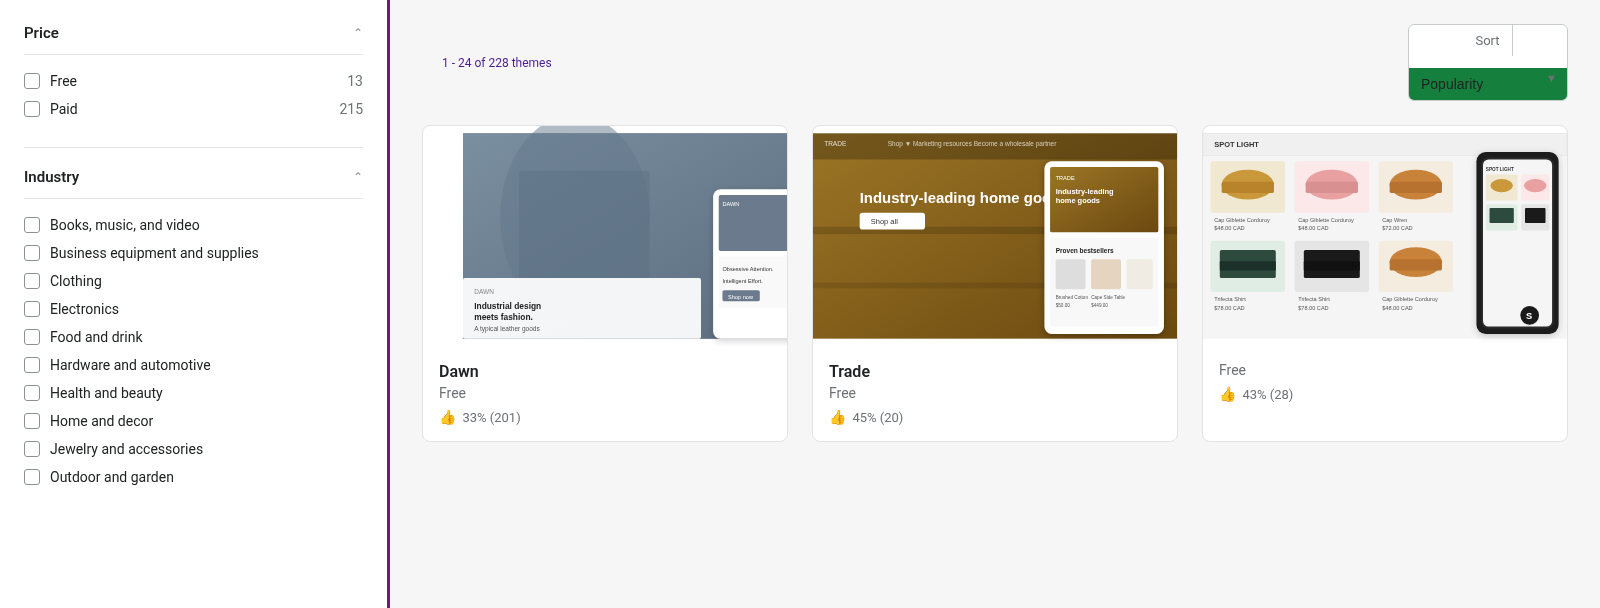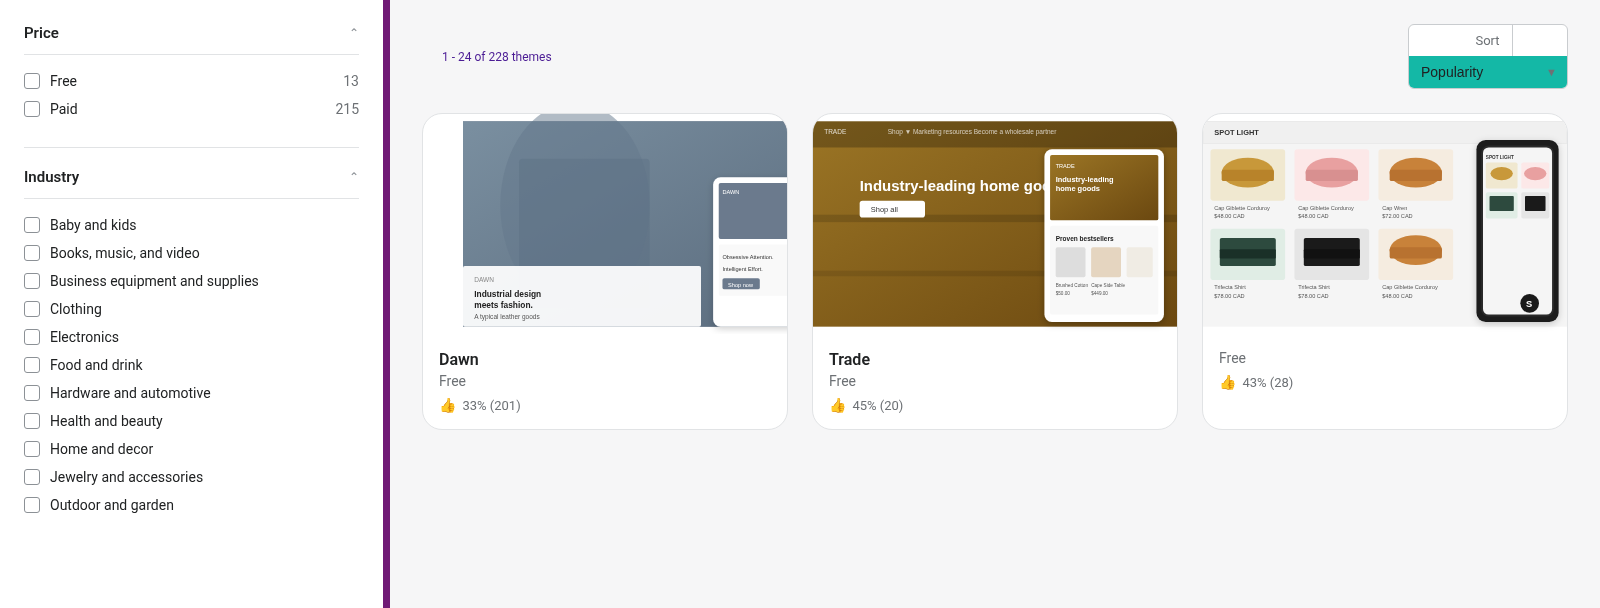--- a/index.html
+++ b/index.html
@@ -1,21 +1,21 @@
 <!DOCTYPE html>
 <html><head>
   <meta charset="utf-8">
   <style>
     * { box-sizing: border-box; margin: 0; padding: 0; }
     body { font-family: -apple-system, BlinkMacSystemFont, 'Segoe UI', Roboto, sans-serif; background: #f6f6f7; color: #202223; font-size: 14px; }
 
     .page-wrapper { display: flex; min-height: 608px; background: #f6f6f7; }
 
     
-    .sidebar { width: 390px; min-width: 390px; background: #fff; padding: 24px 24px; border-right: 7px solid #701a75; overflow-y: auto; }
+    .sidebar { width: 390px; min-width: 390px; background: #fff; padding: 24px 24px; border-right: 3px solid #701a75; overflow-y: auto; }
 
     .filter-section { margin-bottom: 24px; }
     .filter-header { display: flex; justify-content: space-between; align-items: center; padding-bottom: 12px; border-bottom: 1px solid #e1e3e5; margin-bottom: 12px; }
     .filter-title { font-size: 15px; font-weight: 600; color: #202223; }
     .chevron-icon { color: #8c9196; font-size: 12px; cursor: pointer; }
 
     .checkbox-item { display: flex; align-items: center; justify-content: space-between; padding: 6px 0; cursor: pointer; }
     .checkbox-left { display: flex; align-items: center; gap: 10px; }
     .checkbox-input { width: 16px; height: 16px; border: 1.5px solid #8c9196; border-radius: 3px; background: #fff; cursor: pointer; flex-shrink: 0; appearance: none; -webkit-appearance: none; }
     .checkbox-input:checked { background: #2c6ecb; border-color: #2c6ecb; }
@@ -24,28 +24,28 @@
 
     
     .main-content { flex: 1; padding: 24px 32px; overflow-y: auto; }
 
     .top-bar { display: flex; justify-content: space-between; align-items: center; margin-bottom: 24px; }
     .results-text { font-size: 12px; color: #4c1d95; margin-left: 20px; }
 
     .sort-wrapper { display: flex; align-items: center; gap: 0; }
     .sort-select-container { display: flex; align-items: center; border: 1px solid #c9cccf; border-radius: 6px; background: #fff; overflow: hidden; flex-direction: column; }
     .sort-label-part { padding: 8px 12px; font-size: 13px; color: #6d7175; border-right: 1px solid #c9cccf; background: #fff; }
-    .sort-select { padding: 8px 32px 8px 12px; font-size: 14px; color: #202223; border: none; background: #14b8a6; cursor: pointer; appearance: none; -webkit-appearance: none; outline: none; }
+    .sort-select { padding: 8px 32px 8px 12px; font-size: 14px; color: #202223; border: none; background: #15803d; cursor: pointer; appearance: none; -webkit-appearance: none; outline: none; margin-top: 12px; }
     .sort-select-wrapper { position: relative; }
     .sort-chevron { position: absolute; right: 10px; top: 50%; transform: translateY(-50%); pointer-events: none; font-size: 11px; color: #6d7175; }
 
     
     .themes-grid { display: grid; grid-template-columns: repeat(3, 1fr); gap: 24px; }
 
-    .theme-card { background: #fff; border-radius: 20px; overflow: hidden; border: 1px solid #e1e3e5; cursor: pointer; }
+    .theme-card { background: #fff; border-radius: 8px; overflow: hidden; border: 1px solid #e1e3e5; cursor: pointer; }
 
     .theme-info { padding: 16px; }
     .theme-name { font-size: 16px; font-weight: 600; color: #202223; margin-bottom: 4px; }
     .theme-price { font-size: 14px; color: #6d7175; margin-bottom: 8px; }
     .theme-rating { display: flex; align-items: center; gap: 6px; font-size: 13px; color: #6d7175; }
     .thumb-icon { font-size: 14px; }
 
     
     .theme-img-dawn { width: 100%; height: 220px; overflow: hidden; position: relative; margin-left: 40px; }
     .theme-img-trade { width: 100%; height: 220px; overflow: hidden; position: relative; }
@@ -82,26 +82,20 @@
     </div>
 
     <div style="height:1px; background:#e1e3e5; margin-bottom:20px;"></div>
 
     <div class="filter-section">
       <div class="filter-header">
         <span class="filter-title">Industry</span>
         <span class="chevron-icon">⌃</span>
       </div>
       <div id="industry-options">
-          <div class="checkbox-item">
-      <div class="checkbox-left">
-        <input type="checkbox" class="checkbox-input" style="">
-        <span class="checkbox-label">Baby and kids</span>
-      </div>
-    </div>
           <div class="checkbox-item">
       <div class="checkbox-left">
         <input type="checkbox" class="checkbox-input" style="">
         <span class="checkbox-label">Books, music, and video</span>
       </div>
     </div>
           <div class="checkbox-item">
       <div class="checkbox-left">
         <input type="checkbox" class="checkbox-input" style="">
         <span class="checkbox-label">Business equipment and supplies</span>

